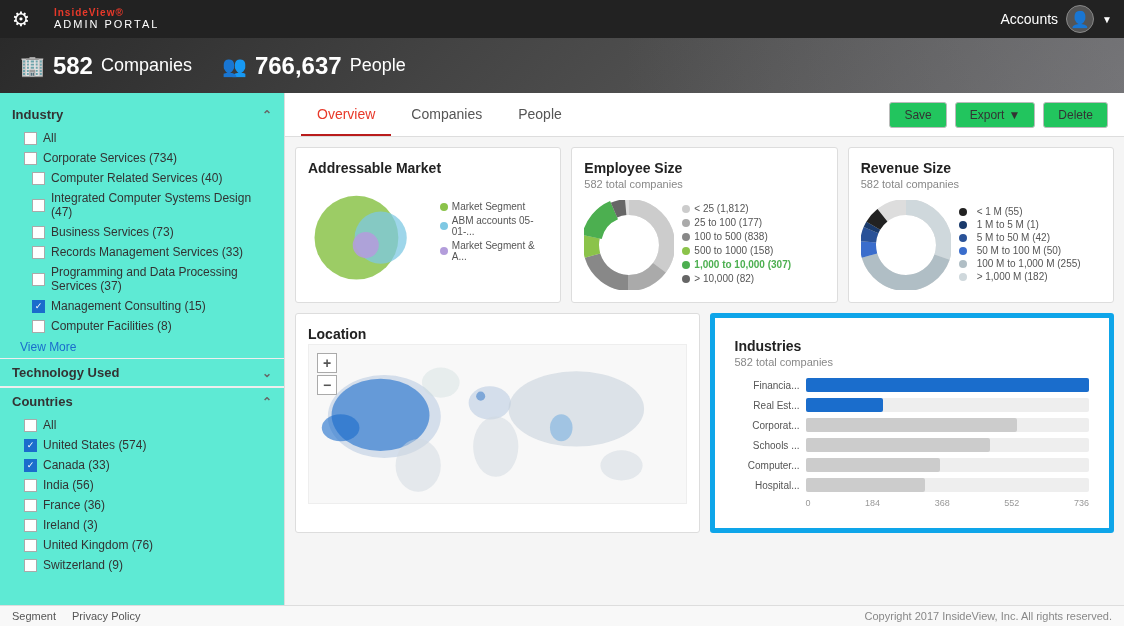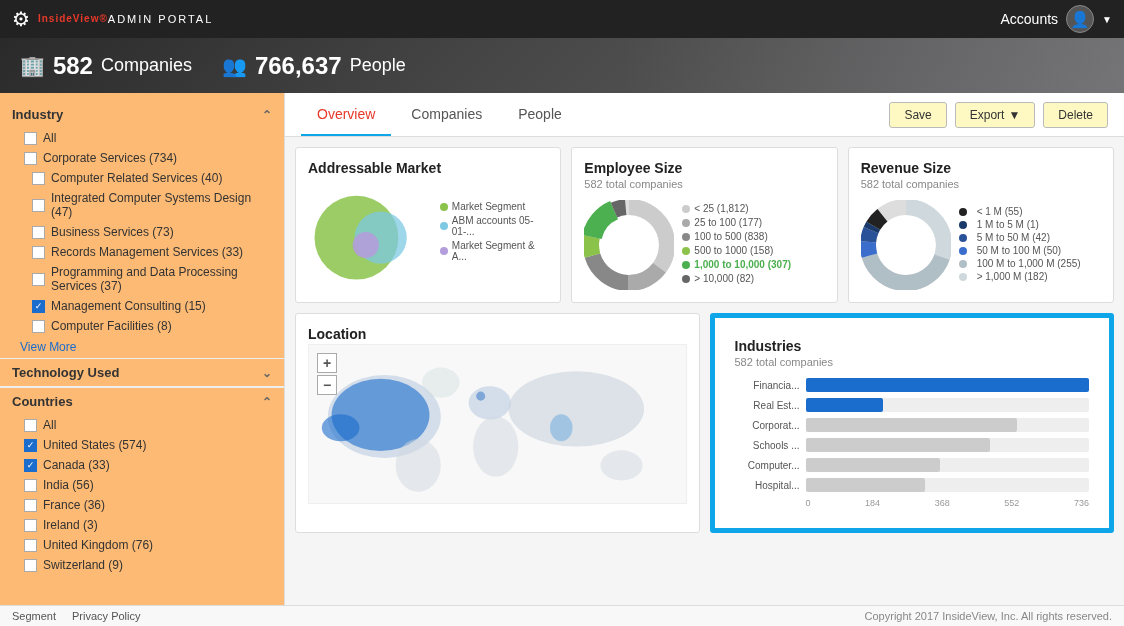--- a/index.html
+++ b/index.html
@@ -18,22 +18,23 @@
       display: flex;
       align-items: center;
       gap: 8px;
     }
     .header-logo .gear-icon {
       color: #fff;
       font-size: 20px;
     }
     .header-logo .brand-text {
       display: flex;
-      flex-direction: row;
+      flex-direction: column;
       line-height: 1.1;
+      margin-left: 16px;
     }
     .header-logo .insideview {
       color: #e8392a;
       font-size: 10px;
       font-weight: bold;
       letter-spacing: 1px;
     }
     .header-logo .admin-portal {
       color: #fff;
       font-size: 11px;
@@ -94,21 +95,21 @@
     .main-container {
       display: flex;
       height: calc(626px - 38px - 55px);
       overflow: hidden;
     }
 
     
     .sidebar {
       width: 285px;
       min-width: 285px;
-      background: #fdba74;
+      background: #5eead4;
       border-right: 1px solid #ddd;
       overflow-y: auto;
       padding: 8px 0;
     }
     .sidebar-section-header {
       display: flex;
       align-items: center;
       justify-content: space-between;
       padding: 6px 12px;
       font-weight: bold;
@@ -174,31 +175,31 @@
     .tab {
       padding: 12px 16px;
       cursor: pointer;
       font-size: 14px;
       color: #555;
       border-bottom: 2px solid transparent;
       margin-right: 4px;
     }
     .tab.active {
       color: #e8392a;
-      border-bottom: 2px solid #0ea5e9;
+      border-bottom: 2px solid #b91c1c;
       font-weight: 500;
     }
     .tab-actions {
       margin-left: auto;
       display: flex;
       gap: 8px;
     }
     .tab-btn {
       border: 1px solid #bbb;
-      background: #fef9c3;
+      background: #22c55e;
       padding: 5px 14px;
       border-radius: 3px;
       cursor: pointer;
       font-size: 12px;
       color: #333;
     }
     .tab-btn.export { display: flex; align-items: center; gap: 4px; }
 
     
     .cards-grid {

